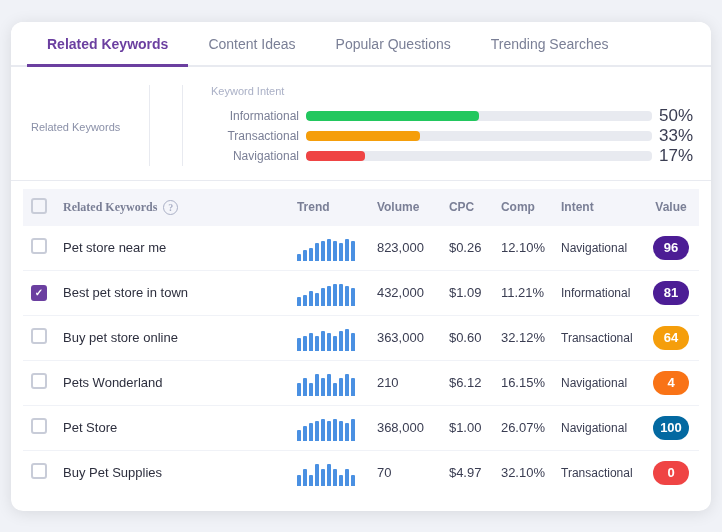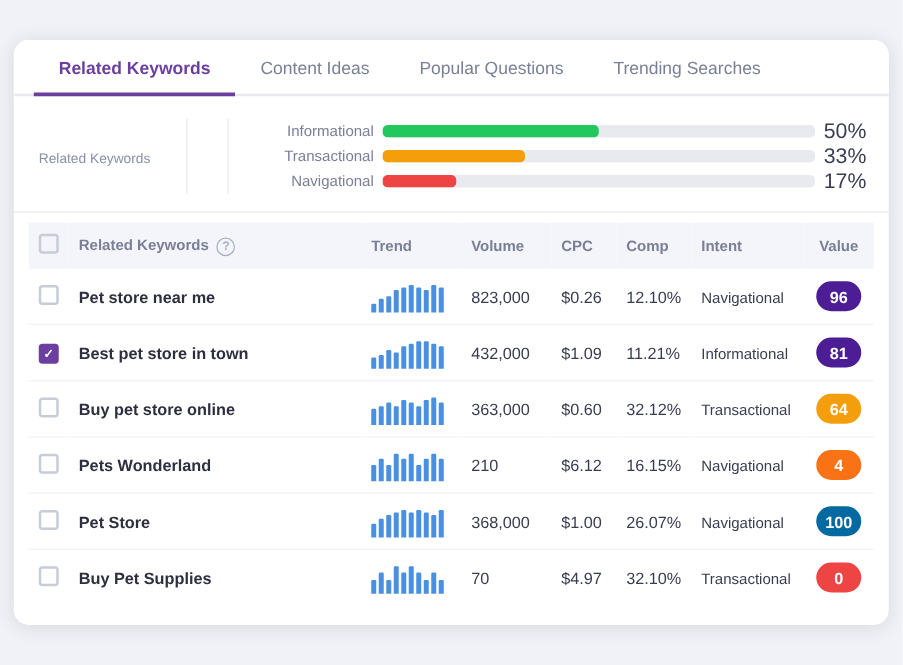--- a/index.html
+++ b/index.html
@@ -178,21 +178,21 @@
     }
     .checkbox.checked::after {
       content: '✓';
       color: #fff;
       font-size: 10px;
       font-weight: 700;
     }
     .kw-name {
       font-size: 13px;
       color: #2d2f3e;
-      font-weight: 700;
+      font-weight: 400;
     }
     
     .mini-bars {
       display: flex;
       align-items: flex-end;
       gap: 2px;
       height: 26px;
     }
     .mini-bar {
       width: 4px;
@@ -210,21 +210,21 @@
       font-weight: 700;
       color: #fff;
       padding: 0 6px;
     }
     .badge-green { background: #4c1d95; }
     .badge-green-dark { background: #0369a1; }
     .badge-yellow { background: #f59e0b; }
     .badge-orange { background: #f97316; }
     .badge-red { background: #ef4444; }
     .th-checkbox { width: 28px; }
-    .th-kw { min-width: 120px; }
+    .th-kw { min-width: 120px; font-family: Liberation Serif, serif; }
     .th-trend { width: 80px; }
     .th-volume { width: 72px; }
     .th-cpc { width: 52px; }
     .th-comp { width: 54px; }
     .th-intent { width: 90px; }
     .th-value { width: 56px; text-align: center; }
     .help-icon {
       display: inline-flex;
       align-items: center;
       justify-content: center;
@@ -254,20 +254,21 @@
     <div class="tab">Trending Searches</div>
   </div>
 
   <div class="summary">
     <div class="summary-count">
       <div class="label">Related Keywords</div>
     </div>
     <div class="divider-v"></div>
     <div class="divider-v"></div>
     <div class="keyword-intent">
+      <div class="section-label">Keyword Intent</div>
 
       <div id="intent-rows">
           <div class="intent-row">
     <span class="intent-name">Informational</span>
     <div class="intent-bar-bg">
       <div class="intent-bar" style="width:50%;background:#22c75e"></div>
     </div>
     <span class="intent-pct">50%</span>
   </div>
           <div class="intent-row">

